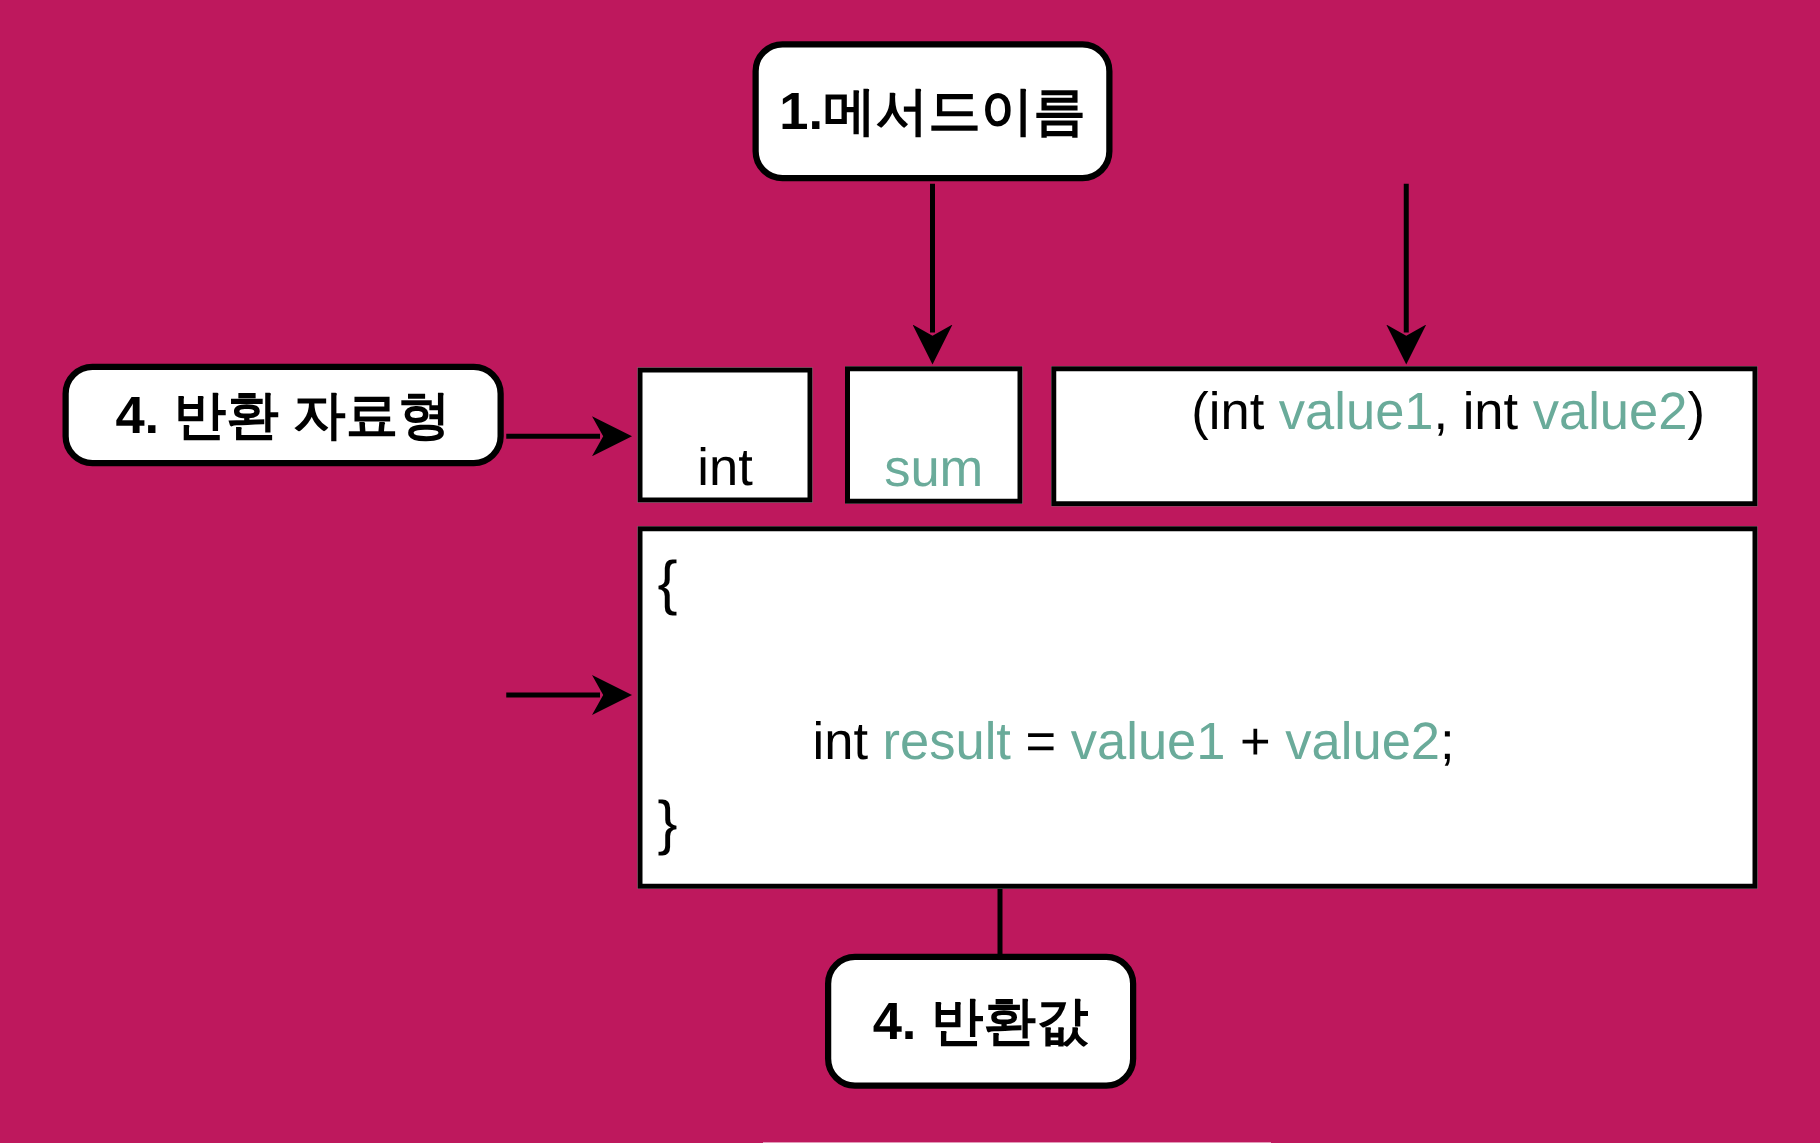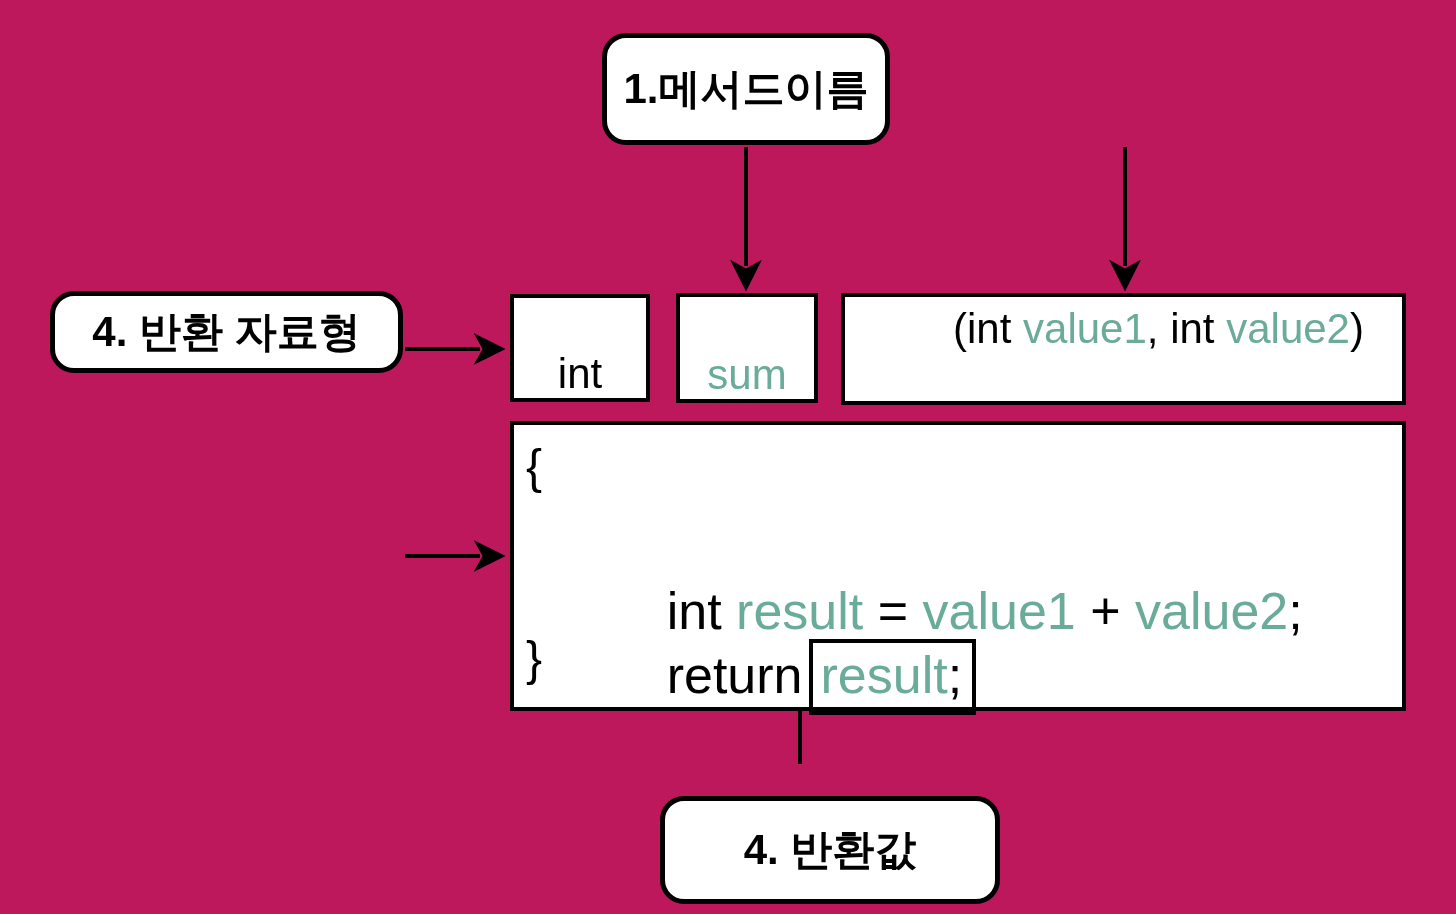--- a/index.html
+++ b/index.html
@@ -37,21 +37,21 @@
     justify-content: center;
     font-size: 42px;
     font-weight: 600;
     color: #000000;
     white-space: nowrap;
   }
   .co-method-name  { left: 602px;  top: 33px;  width: 288px; height: 112px; }
   .co-parameters   { left: 985px;  top: 30px;  width: 280px; height: 115px; }
   .co-return-type  { left: 50px;   top: 291px; width: 353px; height: 82px; text-align: right; }
   .co-body         { left: 123px;  top: 505px; width: 280px; height: 103px; }
-  .co-return-value { left: 660px;  top: 796px; width: 340px; height: 108px; }
+  .co-return-value { left: 660px;  top: 763px; width: 249px; height: 108px; }
   
   .codebox {
     position: absolute;
     box-sizing: border-box;
     background: #ffffff;
     border: 4px solid #000000;
     display: flex;
     align-items: flex-end;
     justify-content: center;
     font-size: 42px;
@@ -60,21 +60,21 @@
   }
   .cb-int    { left: 510px; top: 294px; width: 140px; height: 108px; }
   .cb-sum    { left: 676px; top: 293px; width: 142px; height: 110px; }
   .cb-params { left: 841px; top: 293px; width: 565px; height: 112px; }
   .cb-body   {
     left: 510px; top: 421px; width: 896px; height: 290px;
     display: block;
   }
   .codeline {
     position: absolute;
-    font-size: 52px;
+    font-size: 42px;
     white-space: pre;
     color: #000000;
   }
   .brace-open  { left: 12px; top: 14px;  font-size: 48px; }
   .line1       { left: 66px; top: 96px; }
   .line2       { left: 66px; top: 154px; }
   .brace-close { left: 12px; top: 206px; font-size: 48px; }
   .t { color: #6aab9a; }  
   .k { color: #000000; }  
   .result-box {
@@ -123,19 +123,16 @@
     <span>
       <span class="k">(int </span><span class="t">value1</span><span class="k">, int </span><span class="t">value2</span><span class="k">)</span>
     </span>
   </div>
 
   <div class="codebox cb-body">
     <div class="codeline brace-open">{</div>
     <div class="codeline line1">
       <span class="k">int </span><span class="t">result</span><span class="k"> = </span><span class="t">value1</span><span class="k"> + </span><span class="t">value2</span><span class="k">;</span>
     </div>
-    <div class="codeline line2">
-      <span class="k">return</span><span class="result-box"><span class="t">result</span><span class="k">;</span></span>
-    </div>
     <div class="codeline brace-close">}</div>
   </div>
 
 </div>
 
 </body></html>

